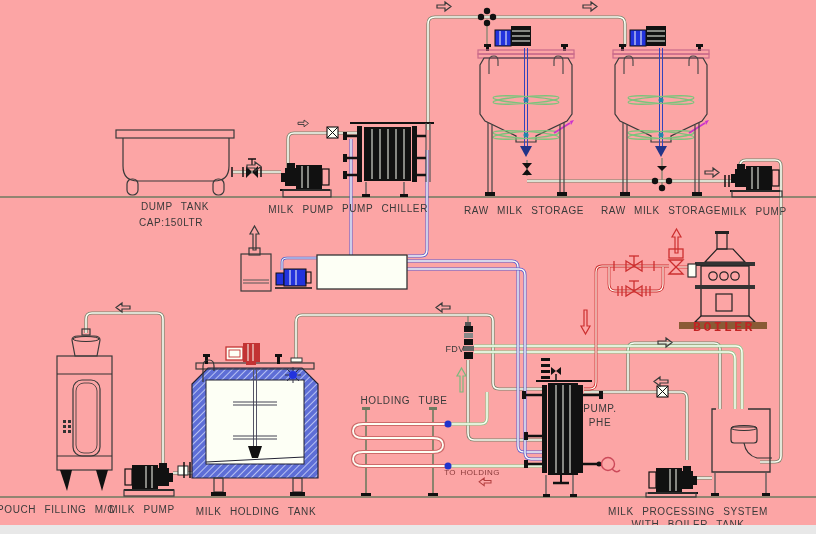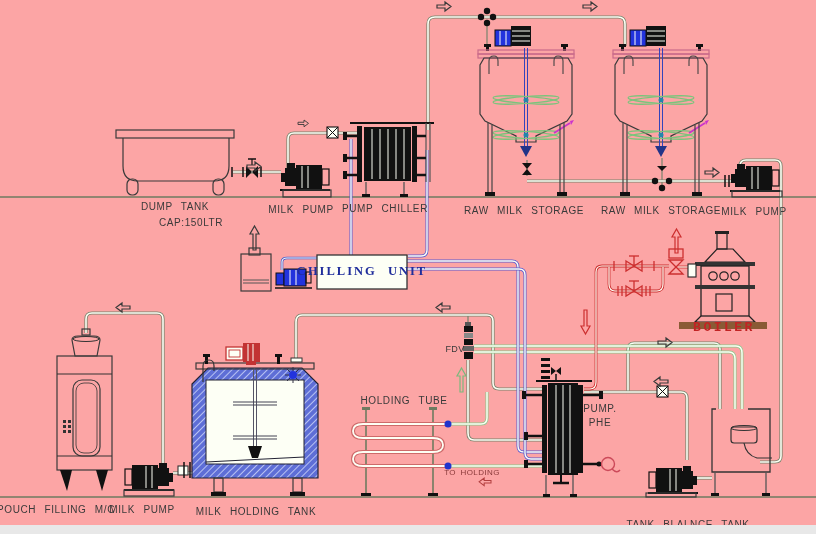--- a/index.html
+++ b/index.html
@@ -449,31 +449,31 @@
   <use href="#fa-h" transform="translate(668,377) scale(-1,1)" color="#3a3a3a"></use>
   <use href="#fa-h" transform="translate(658,338)" color="#3a3a3a"></use>
   <use href="#fa-v" transform="translate(672,229)" color="#cc2f2f"></use>
   <use href="#fa-v" transform="translate(590,334) rotate(180)" color="#cc2f2f"></use>
   <use href="#fa-h" transform="translate(491,478) scale(-0.85,0.85)" color="#b34040"></use>
 </g>
 </svg>
 
 <div class="labels">
   <span class="lbl" style="left:175px;top:201px">DUMP TANK</span>
-  <span class="lbl" style="left:191px;top:217px">CAP:150LTR</span>
+  <span class="lbl" style="left:171px;top:217px">CAP:150LTR</span>
   <span class="lbl" style="left:301px;top:204px">MILK PUMP</span>
   <span class="lbl" style="left:385px;top:203px">PUMP CHILLER</span>
   <span class="lbl" style="left:524px;top:205px">RAW MILK STORAGE</span>
   <span class="lbl" style="left:661px;top:205px">RAW MILK STORAGE</span>
   <span class="lbl" style="left:754px;top:206px">MILK PUMP</span>
-  <span class="lbl lbl-blue" style="left:362px;top:264px">CHILLING UNIT</span>
   <span class="lbl lbl-red" style="left:724px;top:320px">BOILER</span>
   <span class="lbl" style="left:56px;top:504px">POUCH FILLING M/C</span>
   <span class="lbl" style="left:142px;top:504px">MILK PUMP</span>
   <span class="lbl" style="left:256px;top:506px">MILK HOLDING TANK</span>
   <span class="lbl" style="left:404px;top:395px">HOLDING TUBE</span>
   <span class="lbl lbl-small" style="left:455px;top:344px">FDV</span>
   <span class="lbl" style="left:600px;top:403px">PUMP.</span>
   <span class="lbl" style="left:600px;top:417px">PHE</span>
   <span class="lbl lbl-tiny" style="left:472px;top:468px">TO HOLDING</span>
-  <span class="lbl" style="left:688px;top:519px">TANK BLALNCE TANK</span>
+  <span class="lbl" style="left:688px;top:506px">MILK PROCESSING SYSTEM</span>
+  <span class="lbl" style="left:688px;top:519px">WITH BOILER TANK</span>
 </div>
 </div>
 
 </body></html>

